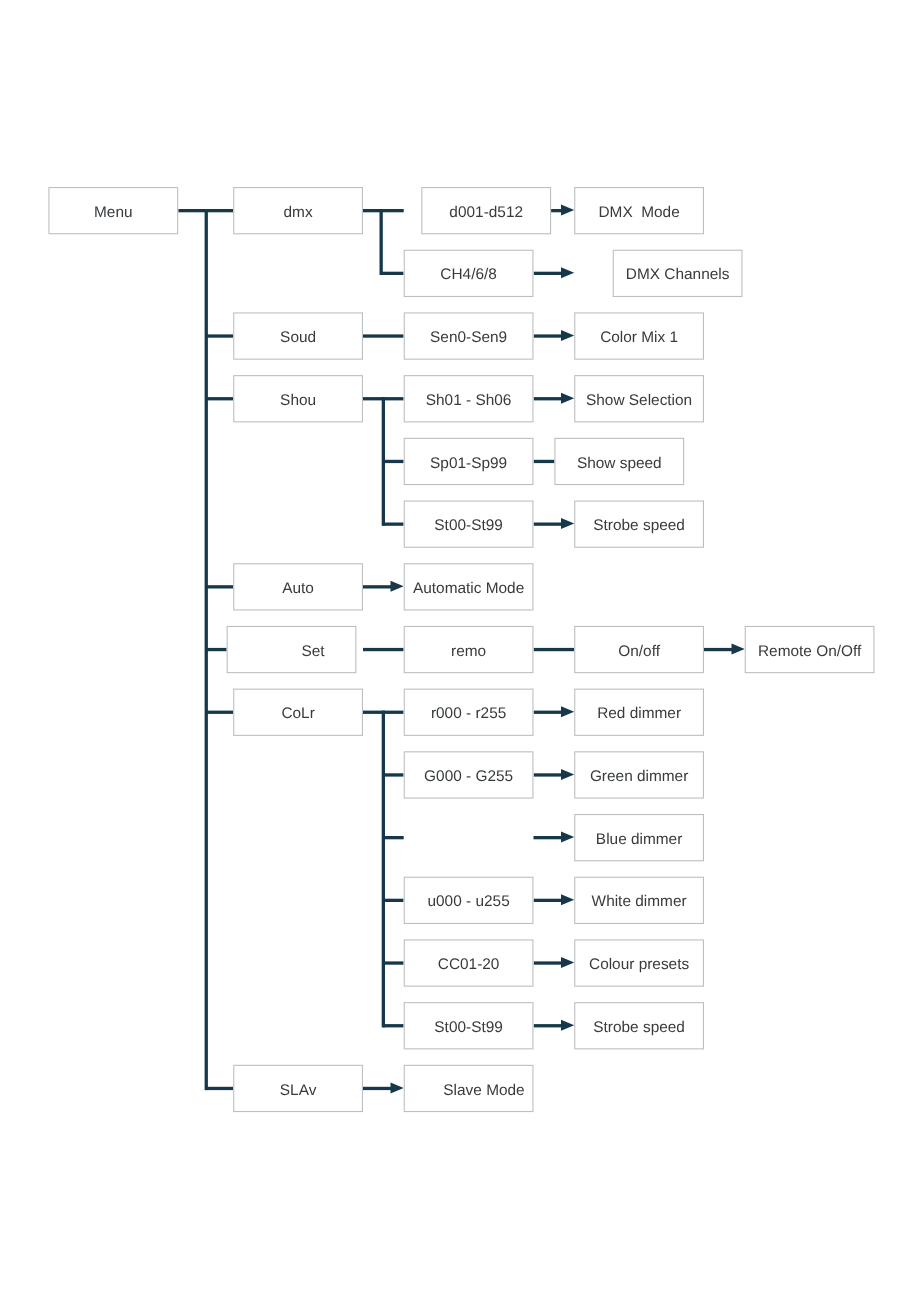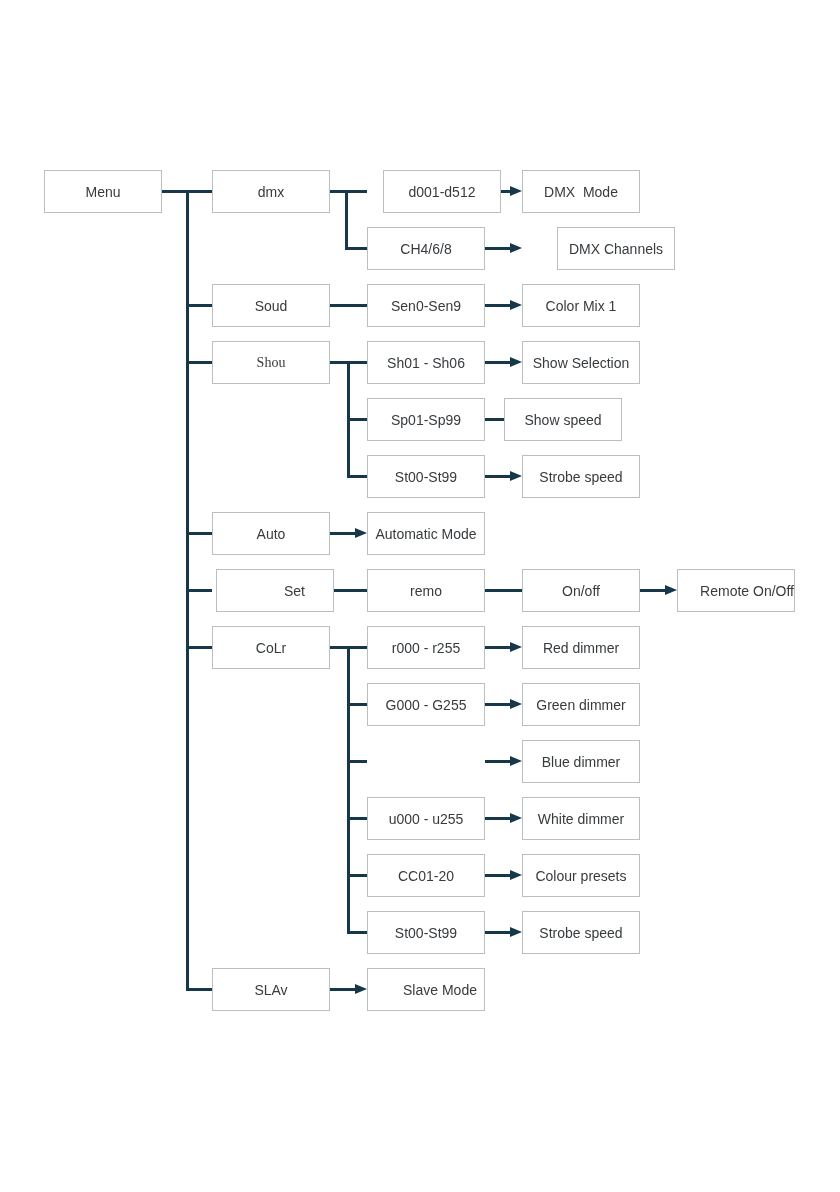--- a/index.html
+++ b/index.html
@@ -69,21 +69,21 @@
     </div>
     <div class="node" style="left: 212px; top: 284px;">
       <span class="node-label">Soud</span>
     </div>
     <div class="node" style="left: 367px; top: 284px;">
       <span class="node-label">Sen0-Sen9</span>
     </div>
     <div class="node" style="left: 522px; top: 284px;">
       <span class="node-label">Color Mix 1</span>
     </div>
-    <div class="node" style="left: 212px; top: 341px; font-family: Liberation Serif, serif;">
+    <div class="node" style="left: 212px; top: 341px;">
       <span class="node-label">Shou</span>
     </div>
     <div class="node" style="left: 367px; top: 341px;">
       <span class="node-label">Sh01 - Sh06</span>
     </div>
     <div class="node" style="left: 522px; top: 341px;">
       <span class="node-label">Show Selection</span>
     </div>
     <div class="node" style="left: 367px; top: 398px;">
       <span class="node-label">Sp01-Sp99</span>
@@ -96,30 +96,30 @@
     </div>
     <div class="node" style="left: 522px; top: 455px;">
       <span class="node-label">Strobe speed</span>
     </div>
     <div class="node" style="left: 212px; top: 512px;">
       <span class="node-label">Auto</span>
     </div>
     <div class="node" style="left: 367px; top: 512px;">
       <span class="node-label">Automatic Mode</span>
     </div>
-    <div class="node" style="left: 216px; top: 569px; padding-left: 39px;">
+    <div class="node" style="left: 206px; top: 569px; padding-left: 39px;">
       <span class="node-label">Set</span>
     </div>
     <div class="node" style="left: 367px; top: 569px;">
       <span class="node-label">remo</span>
     </div>
     <div class="node" style="left: 522px; top: 569px;">
       <span class="node-label">On/off</span>
     </div>
-    <div class="node" style="left: 677px; top: 569px; justify-content: flex-end;">
+    <div class="node" style="left: 677px; top: 569px;">
       <span class="node-label">Remote On/Off</span>
     </div>
     <div class="node" style="left: 212px; top: 626px;">
       <span class="node-label">CoLr</span>
     </div>
     <div class="node" style="left: 367px; top: 626px;">
       <span class="node-label">r000 - r255</span>
     </div>
     <div class="node" style="left: 522px; top: 626px;">
       <span class="node-label">Red dimmer</span>

